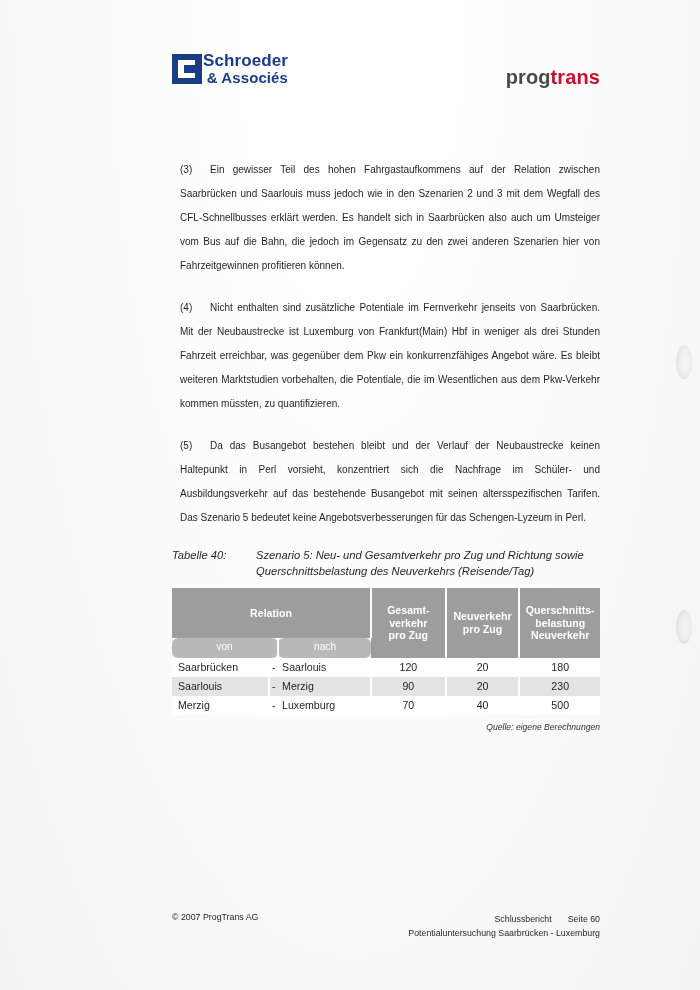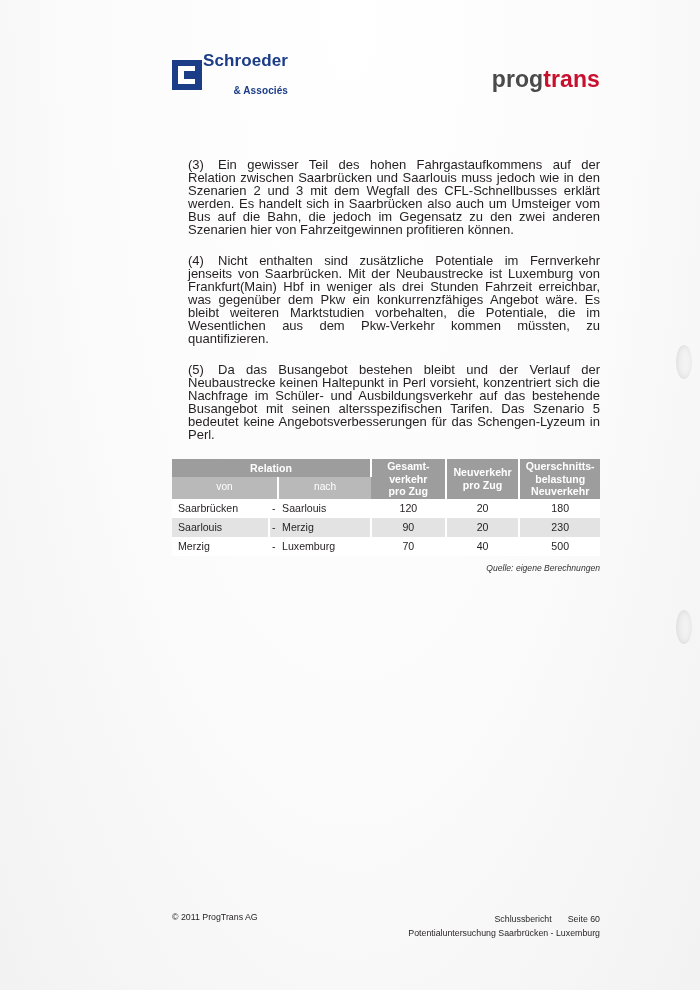--- a/index.html
+++ b/index.html
@@ -82,48 +82,47 @@
   .logo-left-text {
     line-height: 1.08;
   }
   .logo-left-text .l1 {
     font-size: 17px;
     font-weight: bold;
     color: #1b3c86;
     letter-spacing: 0.1px;
   }
   .logo-left-text .l2 {
-    font-size: 10px;
+    font-size: 15px;
     font-weight: bold;
     color: #1b3c86;
     letter-spacing: 0.1px;
-    margin-top: 16px;
   }
   .logo-right {
     position: absolute;
     right: 0;
     top: 14px;
-    font-size: 23px;
+    font-size: 20px;
     font-weight: bold;
     letter-spacing: 0.1px;
   }
   .logo-right .prog { color: #4a4a4a; }
   .logo-right .trans { color: #c8102e; }
 
   
   .content {
     position: absolute;
     left: 172px;
     top: 158px;
     width: 428px;
   }
   p.para {
-    margin: 0 0 18px 16px;
-    font-size: 13px;
-    line-height: 13px;
+    margin: 0 0 18px 8px;
+    font-size: 10px;
+    line-height: 24px;
     text-align: justify;
     color: #231f20;
   }
   p.para .num {
     display: inline-block;
     min-width: 30px;
   }
 
   
   .caption {
@@ -151,30 +150,31 @@
     border-collapse: collapse;
     width: 428px;
     font-size: 10.6px;
   }
   table.data thead th {
     background: #9d9d9d;
     color: #ffffff;
     font-weight: bold;
     text-align: center;
     vertical-align: middle;
-    padding: 1px 3px;
+    padding: 16px 3px;
     border-right: 2px solid #ffffff;
     line-height: 12.5px;
   }
   table.data thead th:last-child { border-right: none; margin-top: 12px; }
   table.data thead tr.sub th {
     background: #b9b9b9;
     font-weight: normal;
     padding: 2px 3px 3px 3px;
     font-size: 10.2px;
+    border-radius: 6px;
   }
   table.data tbody td {
     padding: 3.5px 5px;
     border-right: 2px solid #ffffff;
     text-align: center;
     color: #231f20;
     white-space: nowrap;
     margin-top: 10px;
   }
   table.data tbody td:last-child { border-right: none; }
@@ -264,20 +264,24 @@
     </p>
 
     <p class="para">
       <span class="num">(4)</span><span>Nicht enthalten sind zusätzliche Potentiale im Fernverkehr jenseits von Saarbrücken. Mit der Neubaustrecke ist Luxemburg von Frankfurt(Main) Hbf in weniger als drei Stunden Fahrzeit erreichbar, was gegenüber dem Pkw ein konkurrenzfähiges Angebot wäre. Es bleibt weiteren Marktstudien vorbehalten, die Potentiale, die im Wesentlichen aus dem Pkw-Verkehr kommen müssten, zu quantifizieren.</span>
     </p>
 
     <p class="para">
       <span class="num">(5)</span><span>Da das Busangebot bestehen bleibt und der Verlauf der Neubaustrecke keinen Haltepunkt in Perl vorsieht, konzentriert sich die Nachfrage im Schüler- und Ausbildungsverkehr auf das bestehende Busangebot mit seinen altersspezifischen Tarifen. Das Szenario 5 bedeutet keine Angebotsverbesserungen für das Schengen-Lyzeum in Perl.</span>
     </p>
 
+    <div class="caption">
+      <span class="cap-label">Tabelle 40:</span>
+      <span class="cap-text">Szenario 5: Neu- und Gesamtverkehr pro Zug und Richtung sowie Querschnittsbelastung des Neuverkehrs (Reisende/Tag)</span>
+    </div>
 
     <table class="data">
       <colgroup>
         <col style="width:92px">
         <col style="width:10px">
         <col style="width:92px">
         <col class="c-gv">
         <col class="c-nv">
         <col class="c-qb">
       </colgroup>
@@ -330,21 +334,21 @@
           <td>500</td>
         </tr>
       </tbody>
     </table>
 
     <div class="source">Quelle: eigene Berechnungen</div>
 
   </div>
 
   <div class="footer">
-    <div class="copy">© 2011 ProgTrans AG</div>
+    <div class="copy">© 2007 ProgTrans AG</div>
     <div class="right">
       <div class="line1">
         <span>Schlussbericht</span>
         <span>Seite 60</span>
       </div>
       <div>Potentialuntersuchung Saarbrücken - Luxemburg</div>
     </div>
   </div>
 
 </div>

